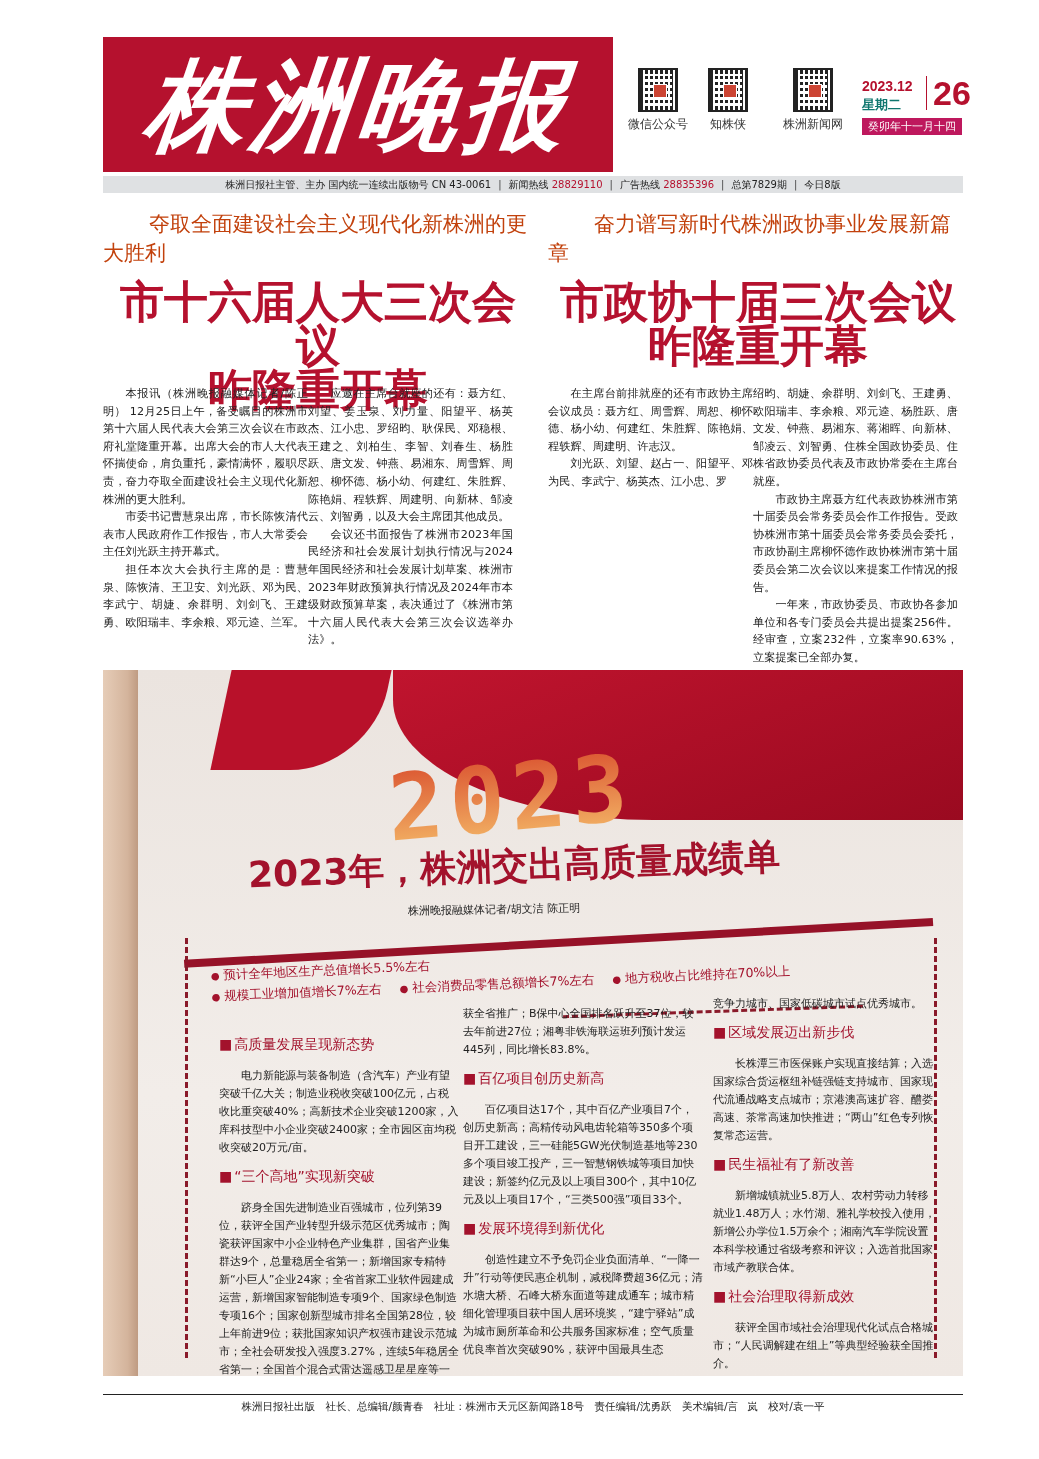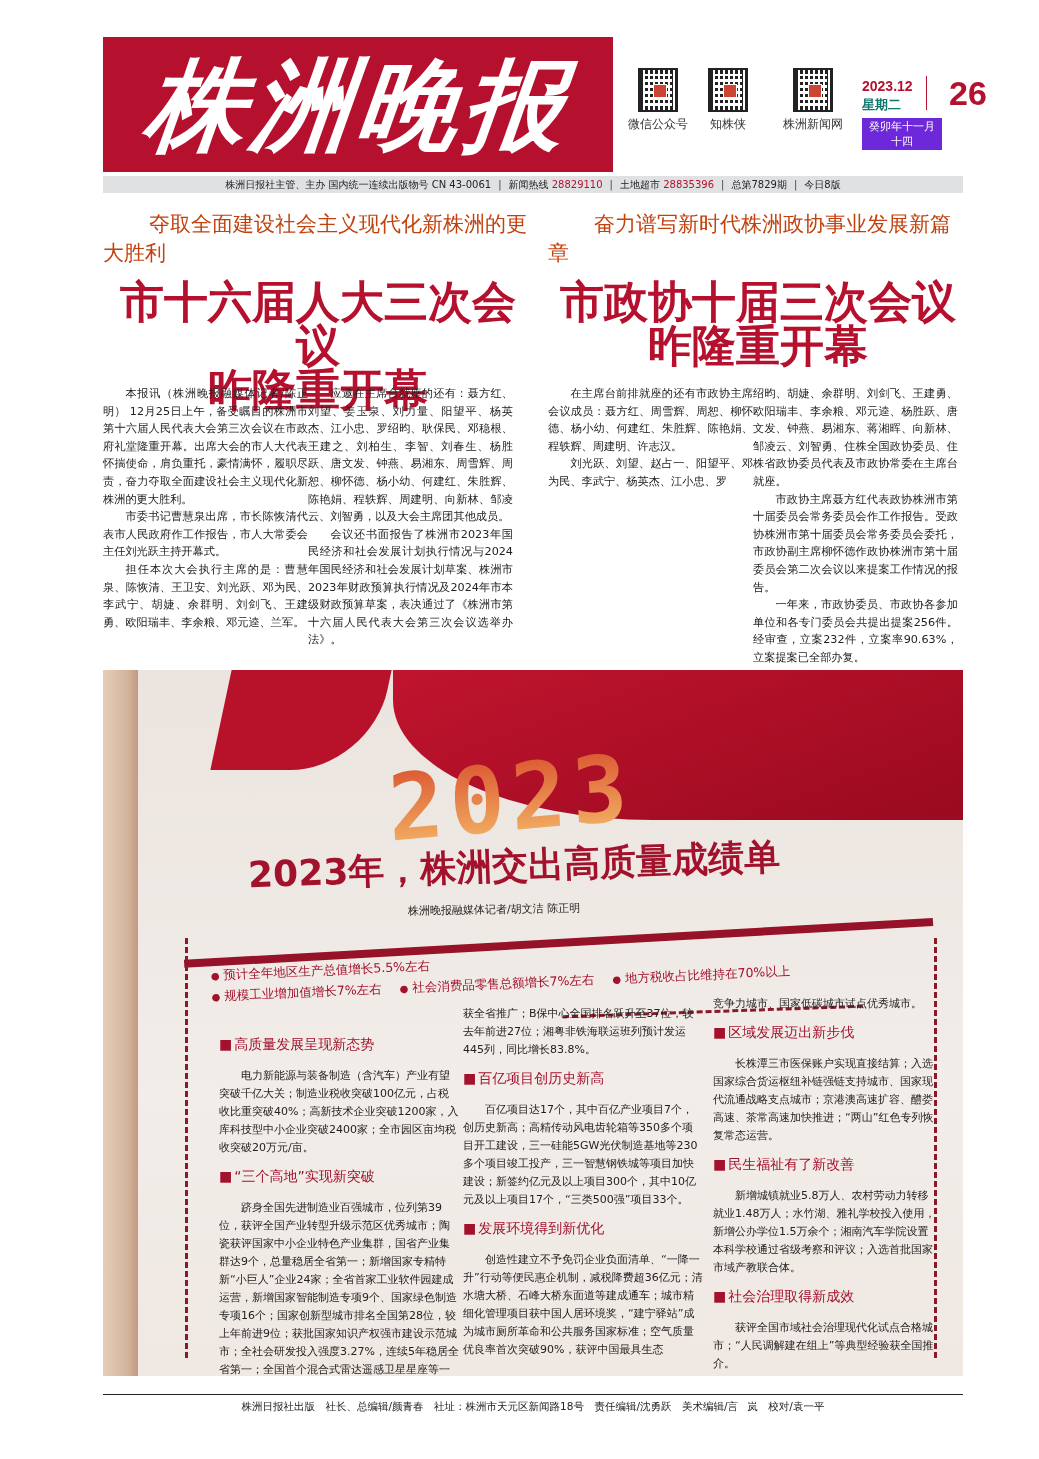--- a/index.html
+++ b/index.html
@@ -9,22 +9,22 @@
   .qr-group { position: absolute; top: 68px; display: flex; flex-direction: column; align-items: center; }
   .qr { width: 40px; height: 44px; background:
         repeating-linear-gradient(90deg, #222 0 3px, #fff 3px 5px),
         #fff; position: relative; border: 2px solid #222; }
   .qr::before { content:""; position:absolute; inset:4px; background: repeating-linear-gradient(0deg,#fff 0 3px,transparent 3px 6px); }
   .qr::after { content:""; position:absolute; left:13px; top:14px; width:12px; height:12px; background:#c43; border:1px solid #fff; }
   .qr-label { font-size: 12px; margin-top: 4px; color: #333; white-space: nowrap; }
   .dateblock { position: absolute; left: 862px; top: 78px; }
   .date-ym { font-size: 14px; color: #b5112e; font-weight: bold; font-family: "Liberation Sans", sans-serif; }
   .date-week { font-size: 13px; color: #0f766e; font-weight: bold; margin-top: 2px; }
-  .date-day { position: absolute; left: 64px; top: -2px; font-size: 34px; font-weight: bold; color: #b5112e; font-family: "Liberation Sans", sans-serif; border-left: 1px solid #b5112e; padding-left: 22px; line-height: 1; }
-  .date-lunar { margin-top: 4px; background: #6d28d9; color: #fff; font-size: 11px; padding: 1px 4px; width: 80px; text-align: center; }
+  .date-day { position: absolute; left: 64px; top: -2px; font-size: 34px; font-weight: bold; color: #b5112e; font-family: "Liberation Sans", sans-serif; border-left: 1px solid #b5112e; padding-left: 6px; line-height: 1; }
+  .date-lunar { margin-top: 4px; background: #be185d; color: #fff; font-size: 11px; padding: 1px 4px; width: 100px; text-align: center; }
   .infobar { position: absolute; left: 103px; top: 176px; width: 860px; height: 17px; background: #dfe1e3; font-size: 10px; display: flex; align-items: center; justify-content: center; color: #222; white-space: nowrap; }
   .infobar .sep { margin: 0 7px; color: #444; }
   .infobar .hot { color: #b5112e; }
 
   .article { position: absolute; top: 210px; }
   .kicker { font-size: 21px; line-height: 29px; text-indent: 46px; color: #c2410c; }
   .headline { color: #b5112e; font-weight: bold; font-size: 44px; text-align: center; line-height: 44px; margin-top: 12px; font-family: "DejaVu Sans", sans-serif; }
   .cols { position: absolute; top: 175px; display: flex; }
   .col { width: 205px; font-size: 11.2px; line-height: 17.6px; text-align: justify; }
   .col p { text-indent: 2em; }
@@ -76,21 +76,21 @@
   <div class="date-day">26</div>
   <div class="date-lunar">癸卯年十一月十四</div>
 </div>
 
 <div class="infobar">
   <span>株洲日报社主管、主办 国内统一连续出版物号 CN 43-0061</span>
   <span class="sep">|</span>
   <span>新闻热线</span>&nbsp;
   <span class="hot">28829110</span>
   <span class="sep">|</span>
-  <span>土地超市</span>&nbsp;
+  <span>广告热线</span>&nbsp;
   <span class="hot">28835396</span>
   <span class="sep">|</span>
   <span>总第7829期</span>
   <span class="sep">|</span>
   <span>今日8版</span>
 </div>
 
 <div class="article" style="left:103px; width:430px;">
   <div class="kicker">夺取全面建设社会主义现代化新株洲的更大胜利</div>
   <div class="headline">

